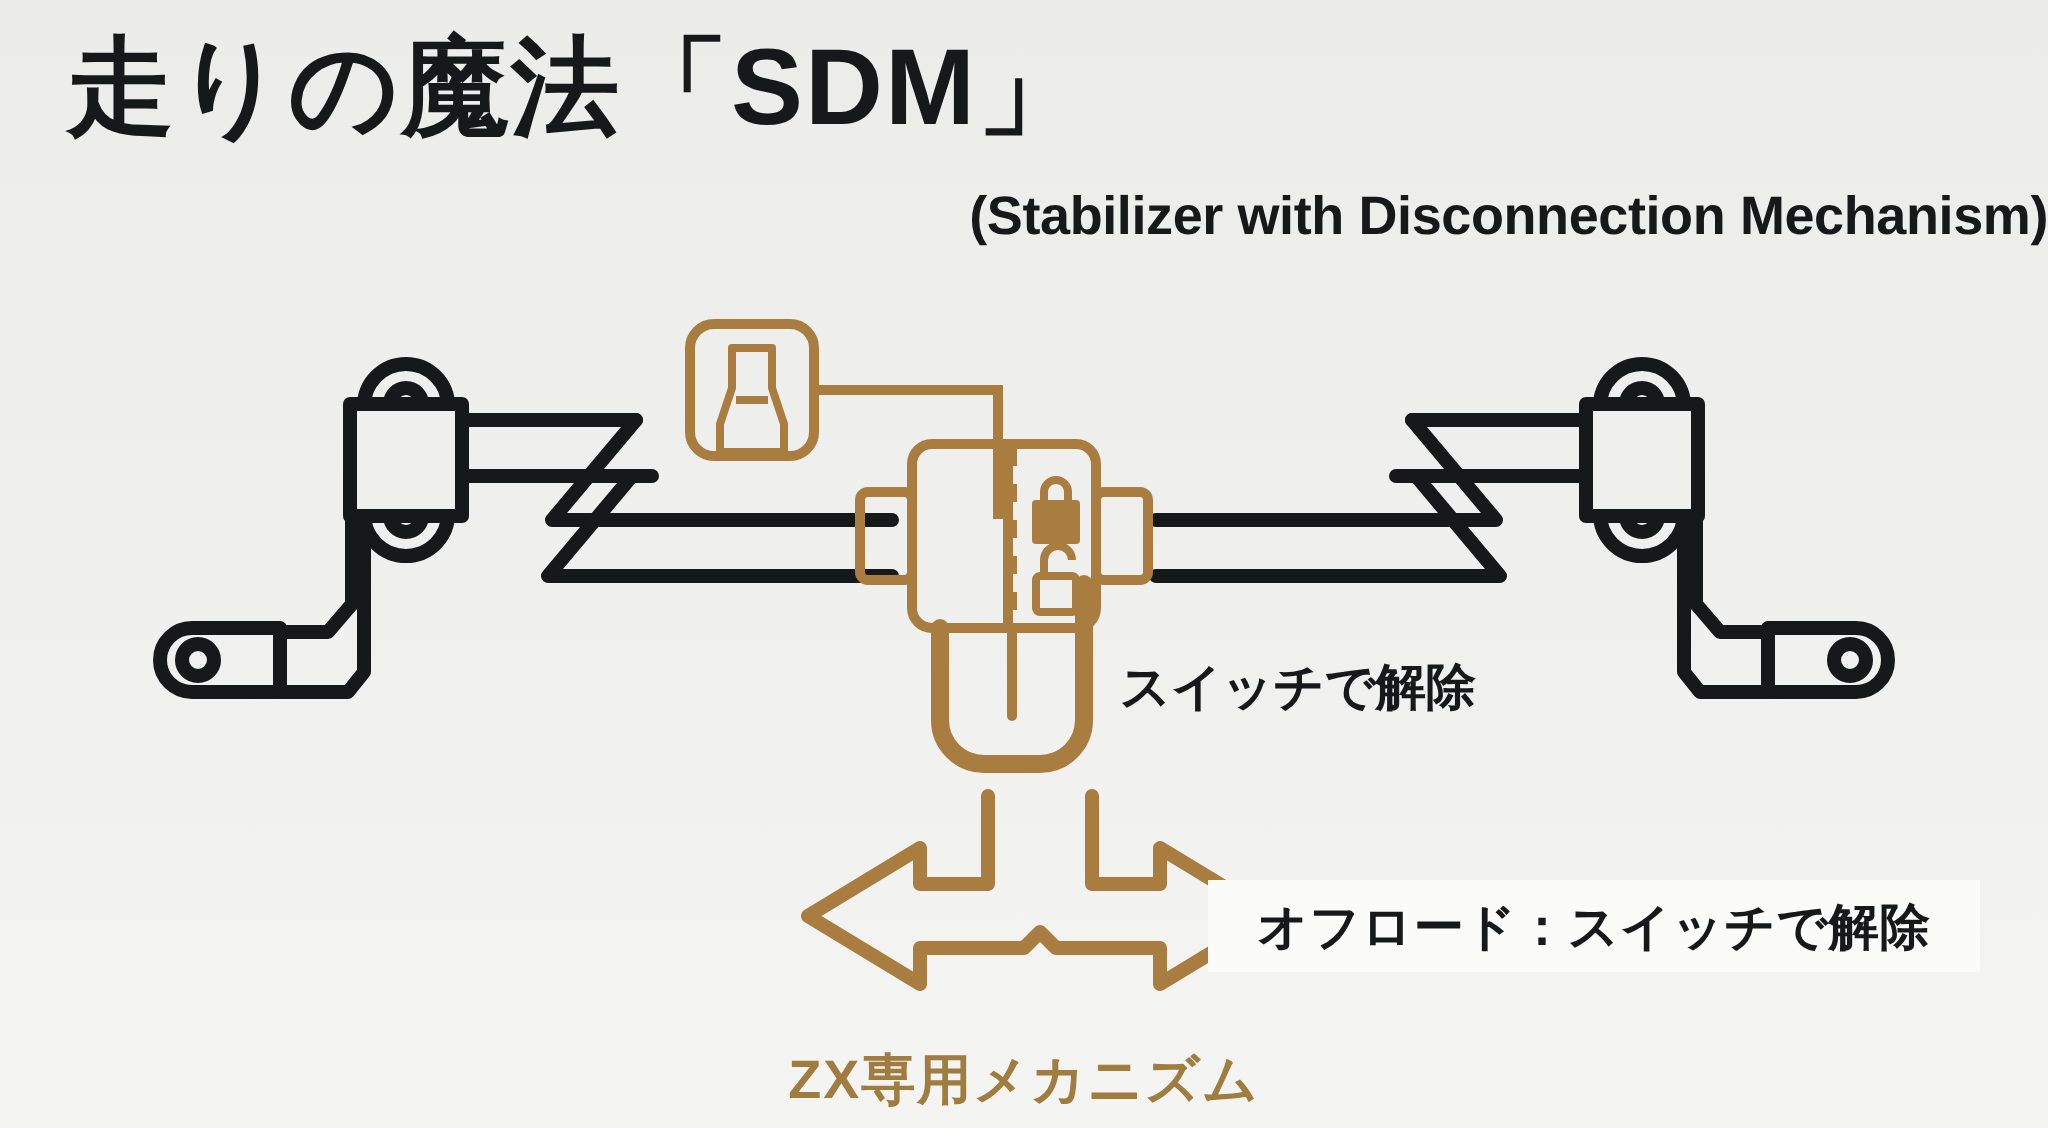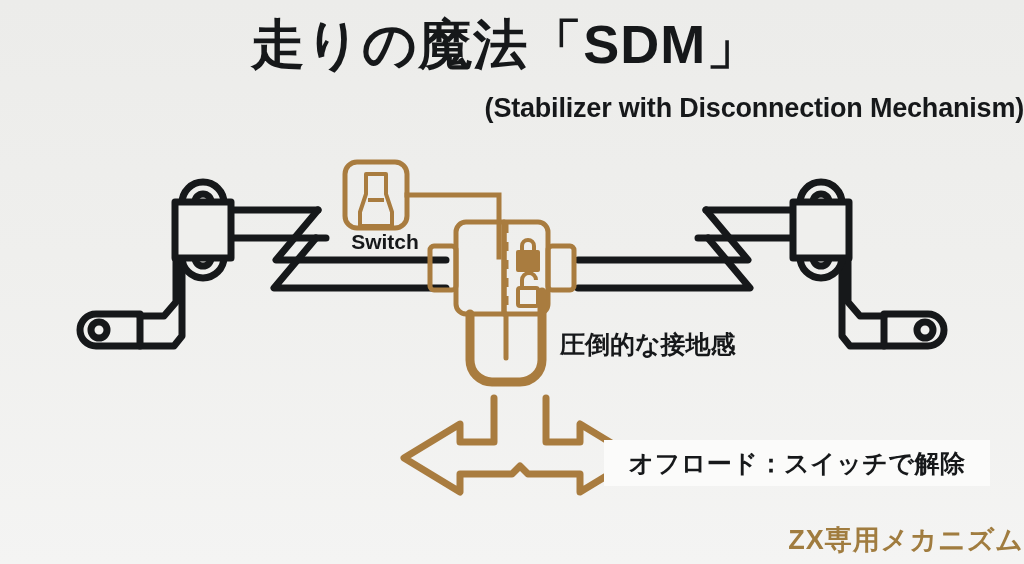--- a/index.html
+++ b/index.html
@@ -10,27 +10,27 @@
     overflow:hidden;
     position:relative;
   }
   .stage{
     position:absolute;inset:0;
     background:linear-gradient(180deg,#ececea 0%,#efefed 45%,#f4f4f3 100%);
   }
   
   .title{
     position:absolute;left:0;right:12px;top:16px;
-    text-align:center;
     font-size:54px;
     font-weight:700;
     letter-spacing:1px;
     color:#16181a;
     line-height:1.05;
     white-space:nowrap;
+    padding-left:33px;
   }
   .subtitle{
     position:absolute;left:0;right:0;top:93px;
     text-align:right;
     font-size:27px;
     font-weight:700;
     color:#16181a;
     letter-spacing:-0.2px;
     white-space:nowrap;
   }
@@ -59,21 +59,21 @@
     font-size:25px;font-weight:700;
     display:flex;align-items:center;justify-content:center;
     white-space:nowrap;
     letter-spacing:0.5px;
   }
   #pill-left{left:118px;top:440px;width:272px;height:46px;}
   #pill-right{left:604px;top:440px;width:386px;height:46px;}
   .arrows{position:absolute;left:390px;top:392px;width:240px;height:110px;}
   .footer{
     position:absolute;left:0;right:0;top:522px;
-    text-align:right;
+    text-align:center;
     font-size:27px;font-weight:700;
     color:#a07c3f;
     letter-spacing:1px;
     white-space:nowrap;
   }
 </style>
 </head>
 <body>
 
 <div class="stage">
@@ -148,24 +148,23 @@
       <g stroke-width="4">
         <rect x="518" y="148" width="20" height="18" rx="2"></rect>
         <path d="M522 148 v-8 a7 7 0 0 1 14 0"></path>
       </g>
     </g>
 
     <path d="M470 174 v46 a22 22 0 0 0 22 22 h28 a22 22 0 0 0 22 -22 v-68" fill="none" stroke="#a97c3f" stroke-width="9" stroke-linecap="round" stroke-linejoin="round"></path>
     <path d="M506 174 v44" fill="none" stroke="#a97c3f" stroke-width="5" stroke-linecap="round"></path>
   </svg>
 
-  <div class="switch-label">Switch</div>
 
   <div class="release-note">
-    <div>圧倒的な接地感</div>
+    <div>スイッチで解除</div>
   </div>
 
   <svg class="arrows" viewBox="0 0 240 110">
     <path d="M104 4 v44 h-34 v-18 l-56 34 56 34 v-18 h52 l8 -8 8 8 h52 v18 l56 -34 -56 -34 v18 h-34 v-44" fill="none" stroke="#a97c3f" stroke-width="7" stroke-linejoin="round" stroke-linecap="round" transform="translate(0,2)"></path>
   </svg>
 
   <div class="pill" id="pill-right">オフロード：スイッチで解除</div>
 
   <div class="footer">ZX専用メカニズム</div>
 </div>

